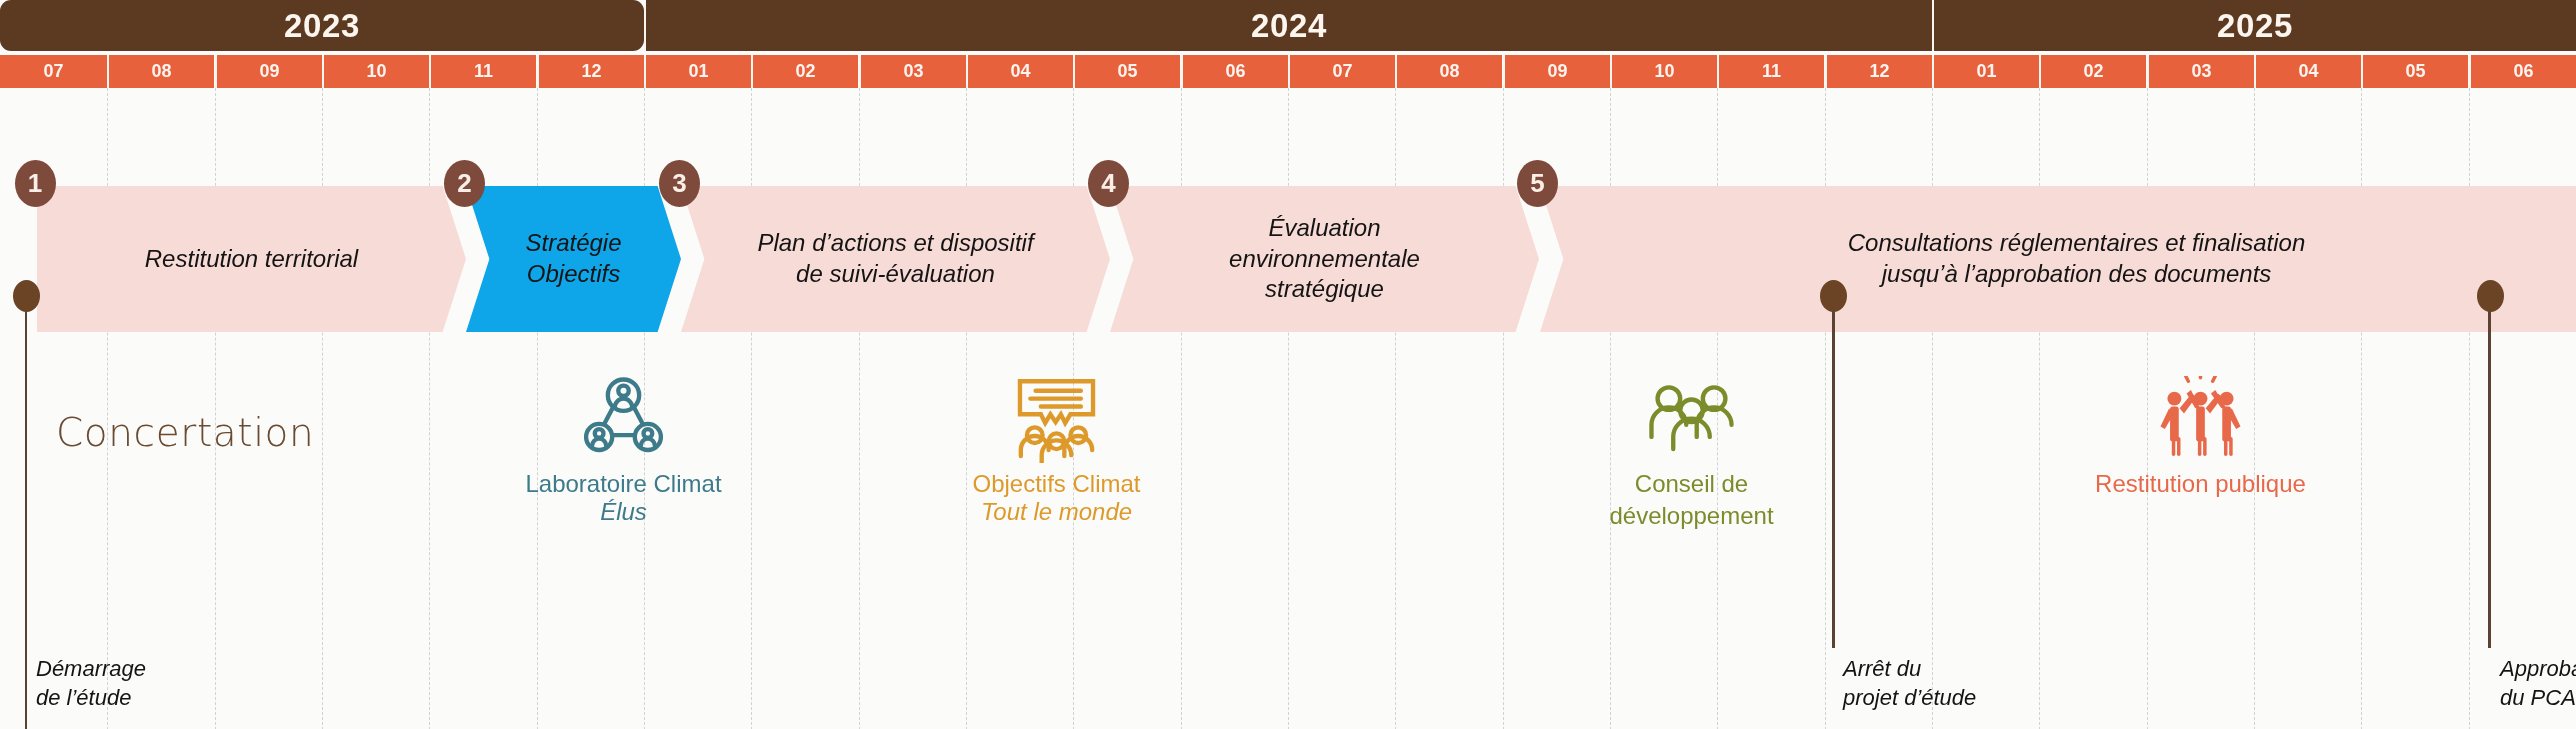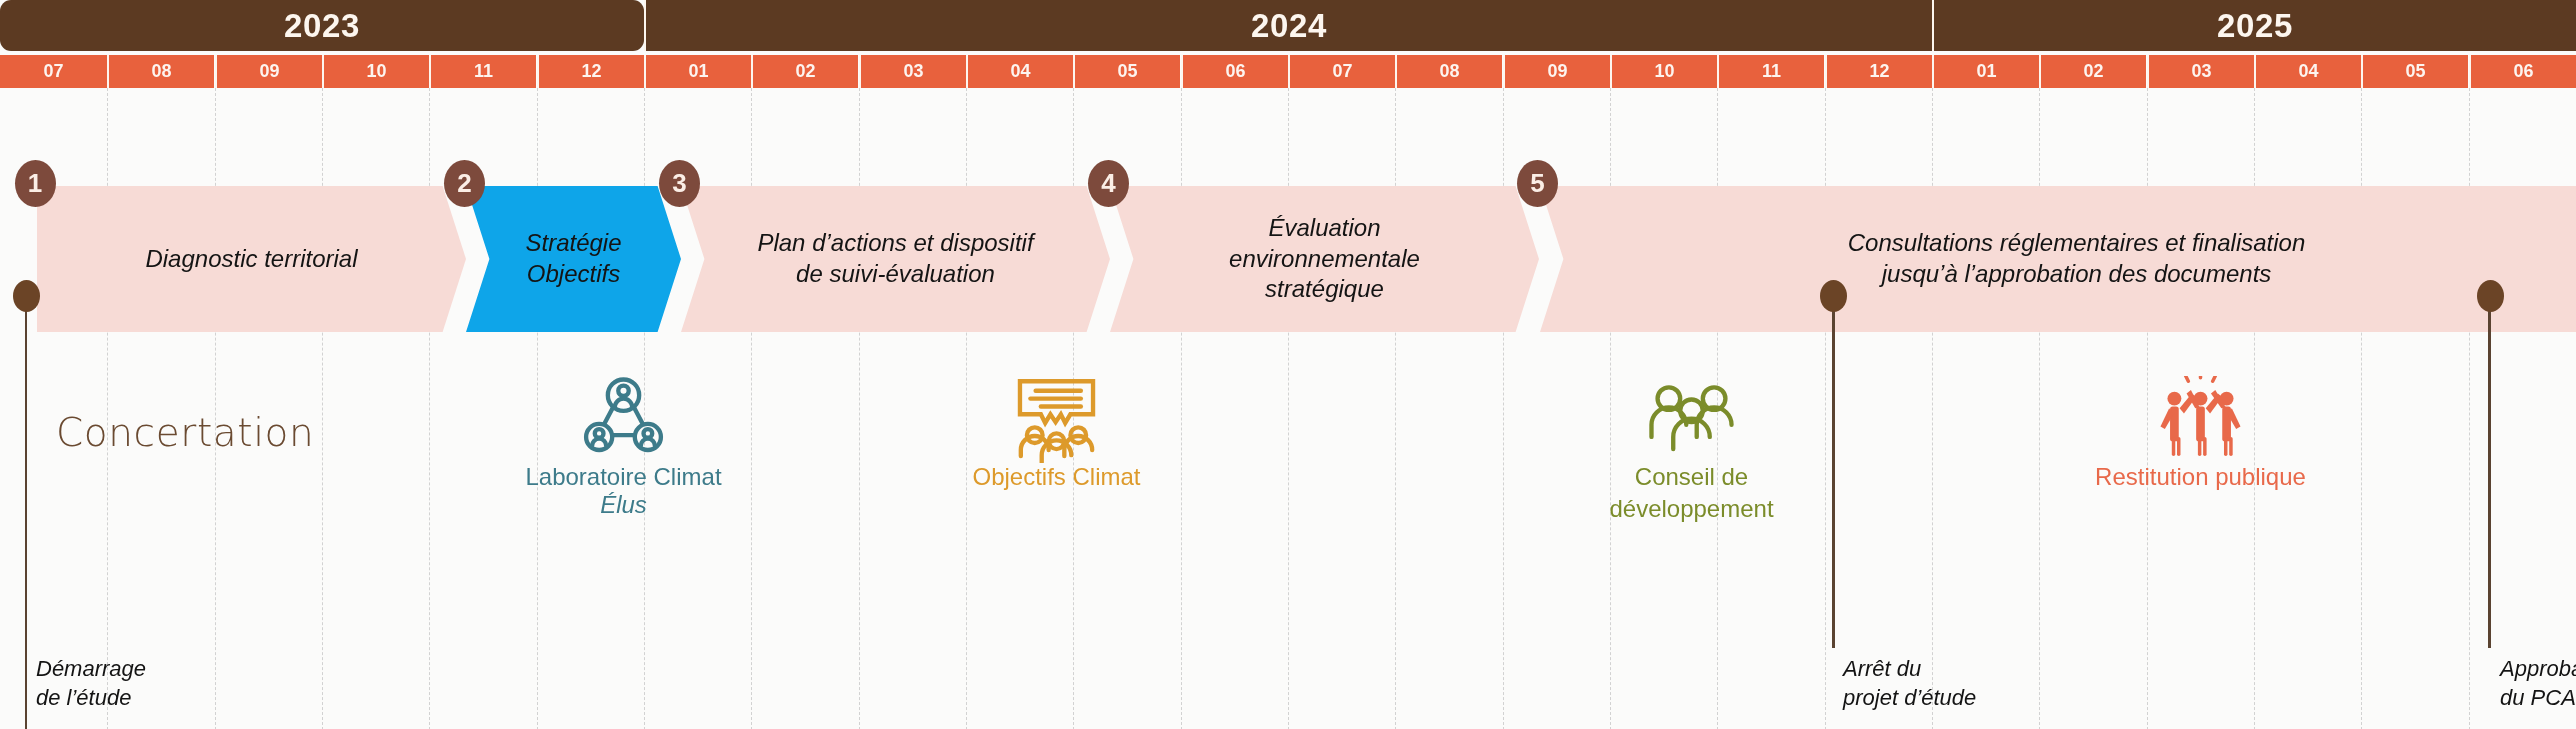--- a/index.html
+++ b/index.html
@@ -47,21 +47,21 @@
            background:#6b4426;z-index:5;}
   .pin-label{position:absolute;font-size:22px;font-style:italic;color:#141414;
              line-height:1.3;z-index:5;white-space:pre-line;}
 
   
   .concertation{position:absolute;font-size:39px;color:#6a4a31;letter-spacing:0.6px;
                 font-weight:300;font-family:"DejaVu Sans",sans-serif;}
 
   .event{position:absolute;text-align:center;}
   .event .ico{display:flex;align-items:flex-end;justify-content:center;height:88px;}
-  .event .lbl{font-size:24px;line-height:1.18;}
+  .event .lbl{margin-top:7px;font-size:24px;line-height:1.18;}
   .event .sub{font-style:italic;font-size:24px;line-height:1.18;}
 </style>
 </head>
 <body>
 
 <div id="root">
 
   <div class="guides" id="guides">
       <div class="guide" style="left: 107px;"></div>
       <div class="guide" style="left: 215px;"></div>
@@ -116,21 +116,21 @@
       <div class="month" style="left: 1932px; width: 107px; background: rgb(232, 97, 61);">01</div>
       <div class="month" style="left: 2039px; width: 107px; background: rgb(232, 97, 61);">02</div>
       <div class="month" style="left: 2147px; width: 107px; background: rgb(232, 97, 61);">03</div>
       <div class="month" style="left: 2254px; width: 107px; background: rgb(232, 97, 61);">04</div>
       <div class="month" style="left: 2361px; width: 107px; background: rgb(232, 97, 61);">05</div>
       <div class="month" style="left: 2469px; width: 107px; background: rgb(232, 97, 61);">06</div>
     </div>
 
   <div class="phases" id="phases">
       <div class="phase" style="left: 37px; width: 429px; background: rgb(247, 219, 214); clip-path: polygon(0px 0px, calc(100% - 23.4px) 0px, 100% 50%, calc(100% - 23.4px) 100%, 0px 100%, 0% 50%);">
-        <span class="ptxt">Diagnostic territorial</span>
+        <span class="ptxt">Restitution territorial</span>
       </div>
       <div class="phase" style="left: 466px; width: 215px; background: #0ea5e9; clip-path: polygon(0px 0px, calc(100% - 23.4px) 0px, 100% 50%, calc(100% - 23.4px) 100%, 0px 100%, 23.4px 50%);">
         <span class="ptxt">Stratégie<br>Objectifs</span>
       </div>
       <div class="phase" style="left: 681px; width: 429px; background: rgb(247, 219, 214); clip-path: polygon(0px 0px, calc(100% - 23.4px) 0px, 100% 50%, calc(100% - 23.4px) 100%, 0px 100%, 23.4px 50%);">
         <span class="ptxt">Plan d’actions et dispositif<br>de suivi-évaluation</span>
       </div>
       <div class="phase" style="left: 1110px; width: 429px; background: rgb(247, 219, 214); clip-path: polygon(0px 0px, calc(100% - 23.4px) 0px, 100% 50%, calc(100% - 23.4px) 100%, 0px 100%, 23.4px 50%);">
         <span class="ptxt">Évaluation<br>environnementale<br>stratégique</span>
       </div>
@@ -187,20 +187,21 @@
       <line x1="32" y1="35" x2="78" y2="35" stroke="#dd9a2b"></line>
       <circle cx="25" cy="68" r="9" stroke="#dd9a2b"></circle>
       <path d="M9 92 v-7 a16 16 0 0 1 32 0" stroke="#dd9a2b"></path>
       <circle cx="75" cy="68" r="9" stroke="#dd9a2b"></circle>
       <path d="M59 92 v-7 a16 16 0 0 1 32 0" stroke="#dd9a2b"></path>
       <circle cx="50" cy="75" r="9" stroke="#dd9a2b"></circle>
       <path d="M33 99 v-8 a17 17 0 0 1 34 0" stroke="#dd9a2b"></path>
           </svg>
         </div>
         <div class="lbl">Objectifs Climat</div>
+        <div class="sub">Tout le monde</div>
       </div>
       <div class="event" style="left: 1428px; top: 375px; width: 527px; color: rgb(123, 140, 42);">
         <div class="ico">
           <svg viewBox="0 0 100 100" width="87" height="87" fill="none" stroke="#7b8c2a" stroke-width="5" stroke-linecap="round">
             <circle cx="24" cy="26" r="13" stroke="#7b8c2a"></circle>
       <path d="M4 70 v-14 a20 20 0 0 1 40 0" stroke="#7b8c2a"></path>
       <circle cx="76" cy="26" r="13" stroke="#7b8c2a"></circle>
       <path d="M56 70 v-14 a20 20 0 0 1 40 0" stroke="#7b8c2a"></path>
       <circle cx="50" cy="40" r="13" stroke="#7b8c2a"></circle>
       <path d="M29 84 v-14 a21 21 0 0 1 42 0" stroke="#7b8c2a"></path>

